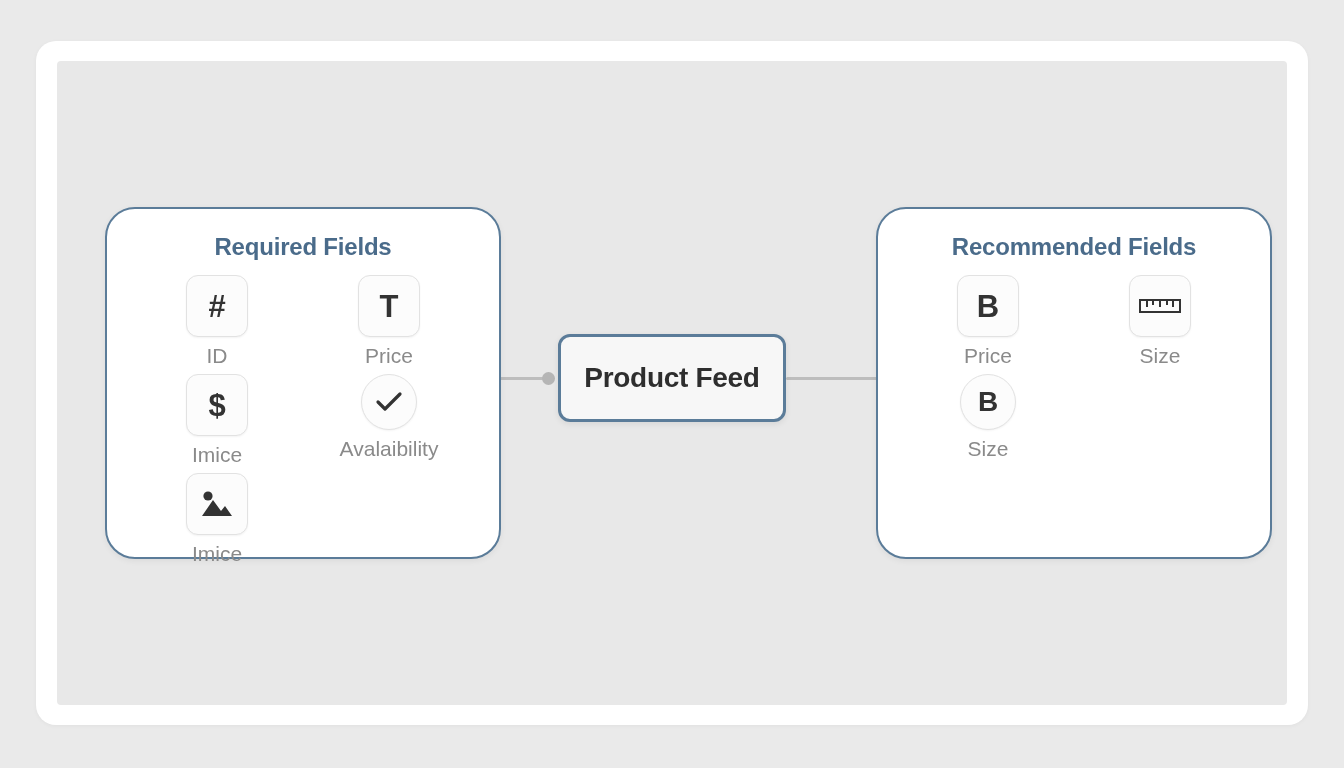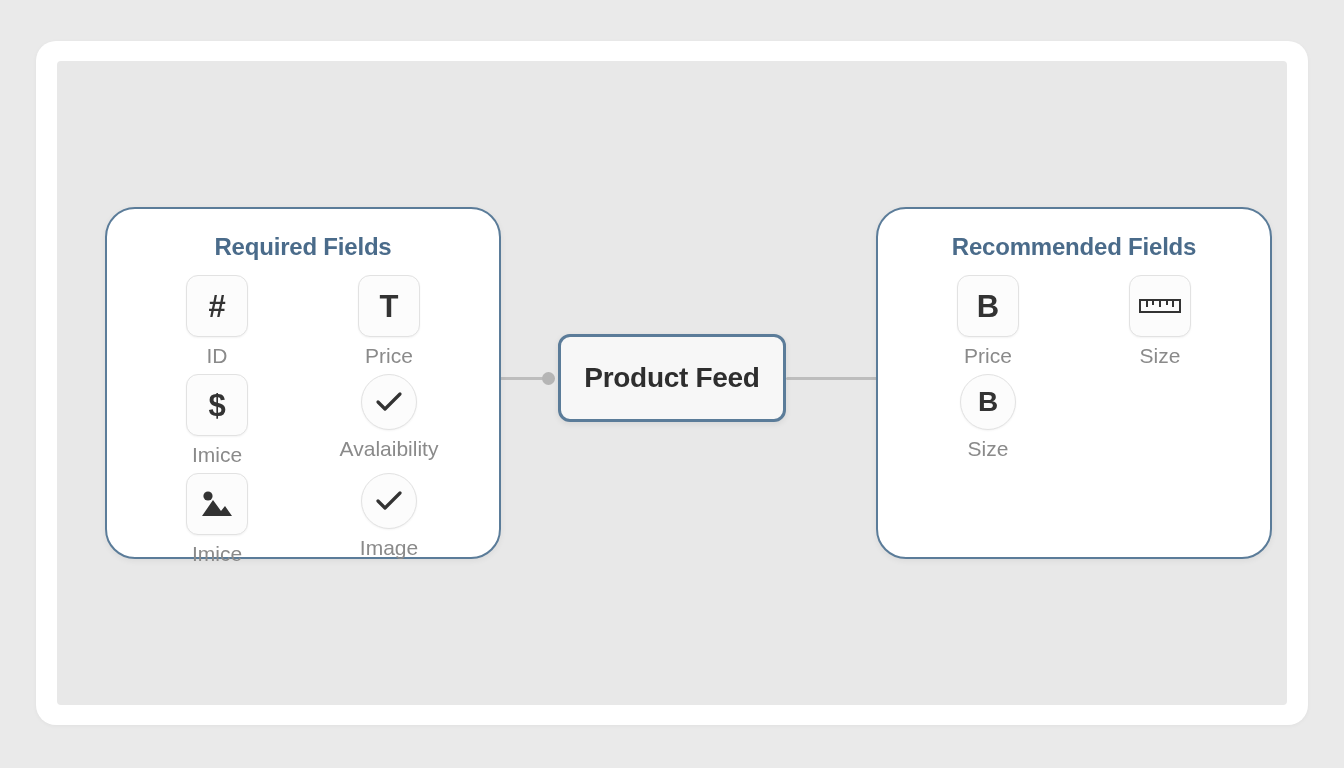--- a/index.html
+++ b/index.html
@@ -215,28 +215,20 @@
       <div class="field">
         <div class="field-tile">
           <svg width="34" height="30" viewBox="0 0 34 30">
             <circle cx="8" cy="7" r="4.6" fill="#333333"></circle>
             <path d="M2 27 L13 11 L21 22 L25 17 L32 27 Z" fill="#333333"></path>
           </svg>
         </div>
         <div class="field-label">Imice</div>
       </div>
 
-      <div class="field">
-        <div class="field-tile round">
-          <svg width="28" height="24" viewBox="0 0 28 24">
-            <path d="M3 12 L10 19 L25 4" fill="none" stroke="#333333" stroke-width="3.2" stroke-linecap="round" stroke-linejoin="round"></path>
-          </svg>
-        </div>
-        <div class="field-label">Image</div>
-      </div>
 
     </div>
   </div>
 
   <div class="center-node">
     <span class="center-node-label">Product Feed</span>
   </div>
 
   <div class="panel panel-right">
     <div class="panel-title">Recommended Fields</div>

